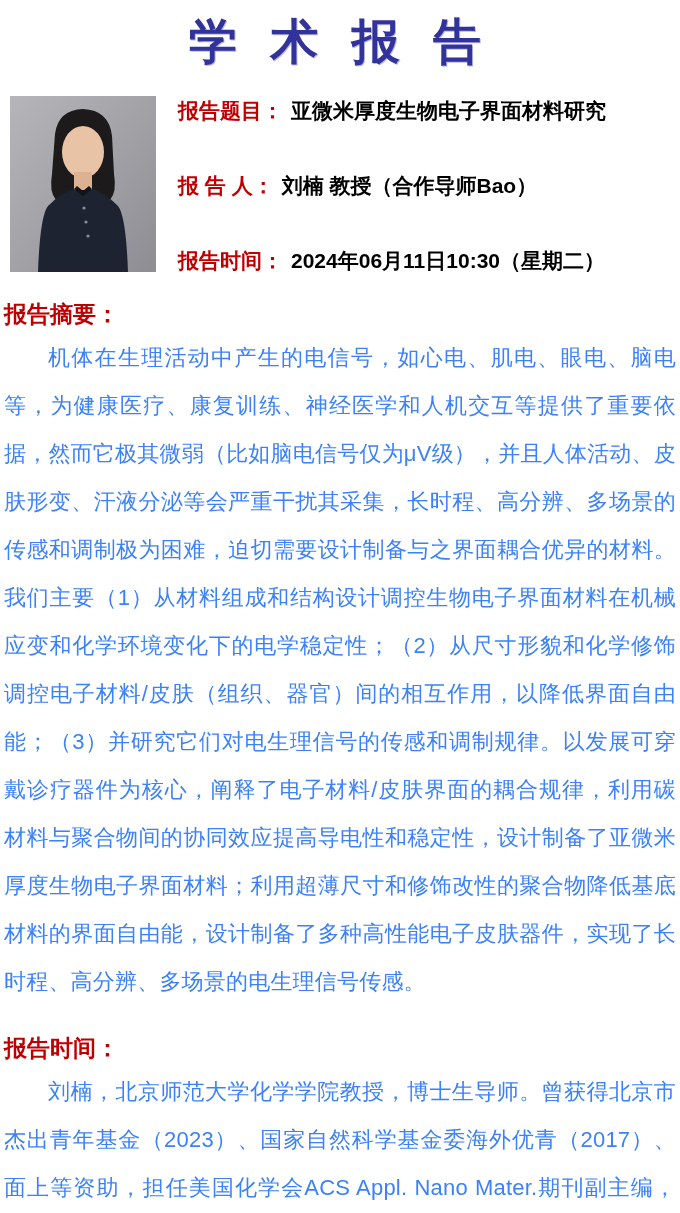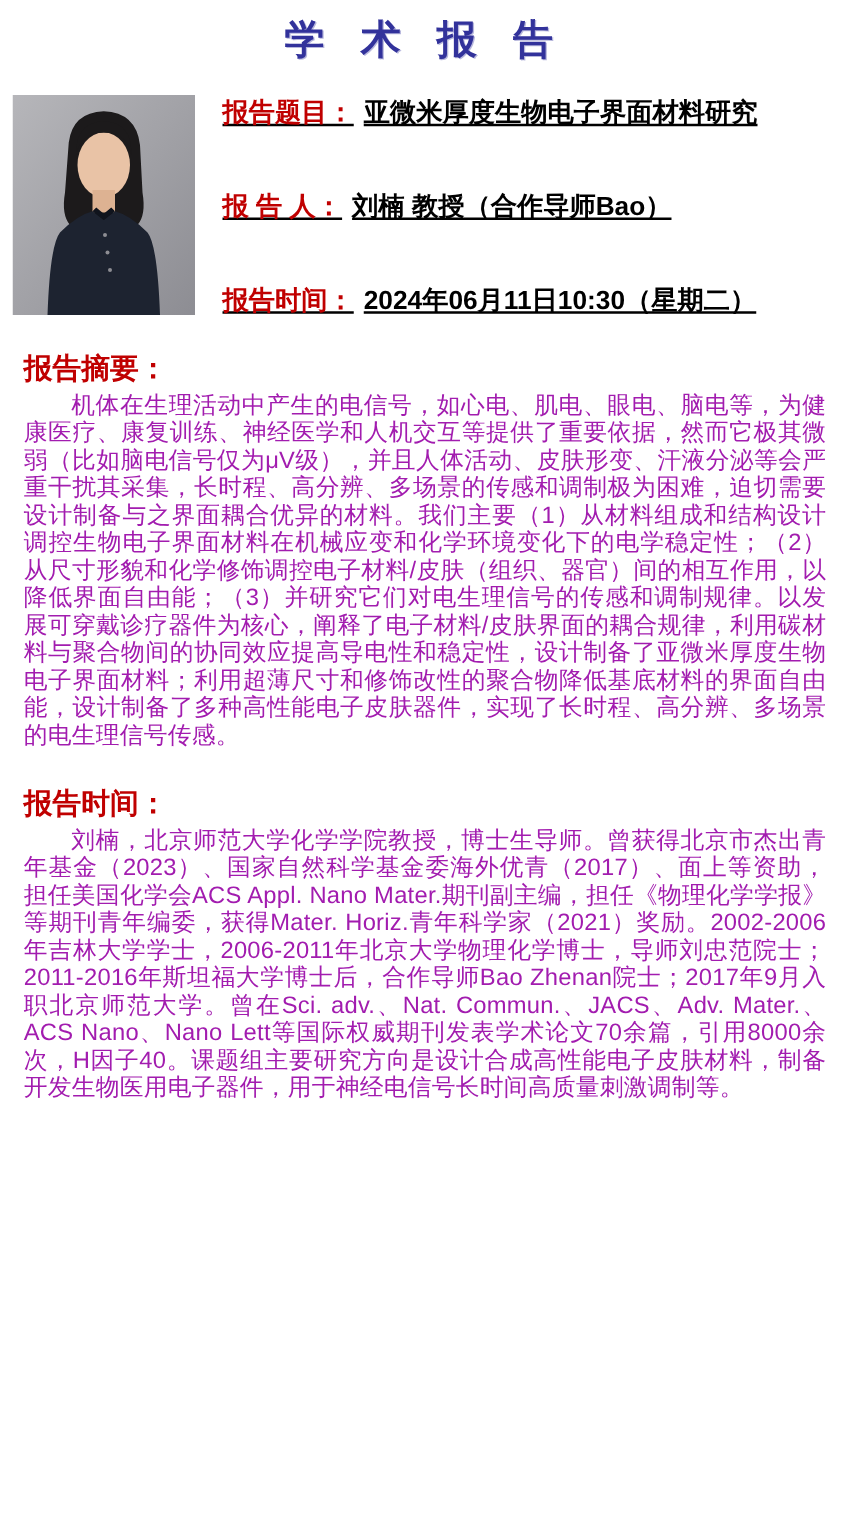--- a/index.html
+++ b/index.html
@@ -10,21 +10,21 @@
     background: #ffffff;
     font-family: "Liberation Sans", sans-serif;
     color: #000000;
     overflow: hidden;
     box-sizing: border-box;
   }
   .page-title {
     margin: 0;
     padding-top: 10px;
     text-align: center;
-    font-size: 32px;
+    font-size: 48px;
     font-weight: bold;
     letter-spacing: 10px;
     color: #32329B;
     text-shadow: 1px 1px 0 rgba(50,50,155,0.35);
   }
   .header {
     display: flex;
     align-items: flex-start;
     padding: 0 10px;
     margin-top: 22px;
@@ -42,42 +42,41 @@
     display: flex;
     flex-direction: column;
     justify-content: space-between;
     padding: 2px 0;
   }
   .info-row {
     font-size: 21px;
     font-weight: bold;
     line-height: 1.25;
     white-space: nowrap;
-    text-decoration: underline;
   }
   .info-row .label { color: #C00000; margin-right: 8px; }
   .info-row .value { color: #000000; }
-  .section { padding: 0 19px; }
+  .section { padding: 0 4px; }
   .section-heading {
     margin: 0;
     color: #C00000;
     font-size: 23px;
     font-weight: bold;
     line-height: 1.3;
   }
   .abstract-section { margin-top: 24px; }
   .bio-section { margin-top: 28px; }
   .body-text {
     margin: 4px 0 0 0;
-    font-size: 19px;
-    line-height: 22px;
+    font-size: 22px;
+    line-height: 48px;
     text-align: justify;
     text-justify: inter-character;
     text-indent: 2em;
-    color: #a21caf;
+    color: #3b82f6;
     letter-spacing: 0.2px;
   }
 </style>
 </head>
 <body>
 
 <div class="poster">
 
   <h1 class="page-title">学 术 报 告</h1>
 

